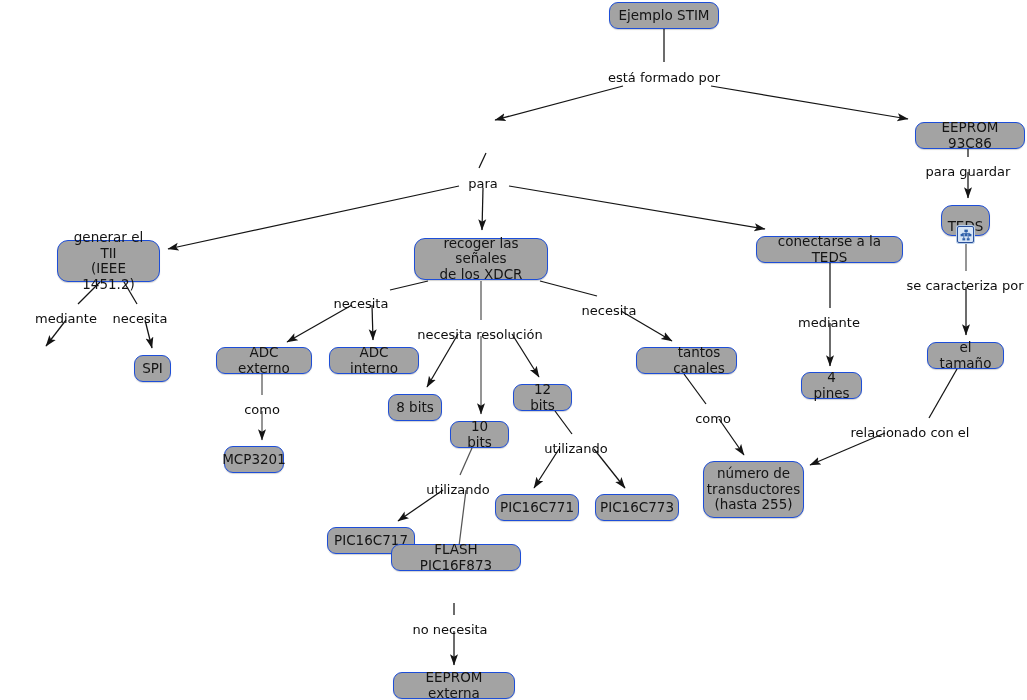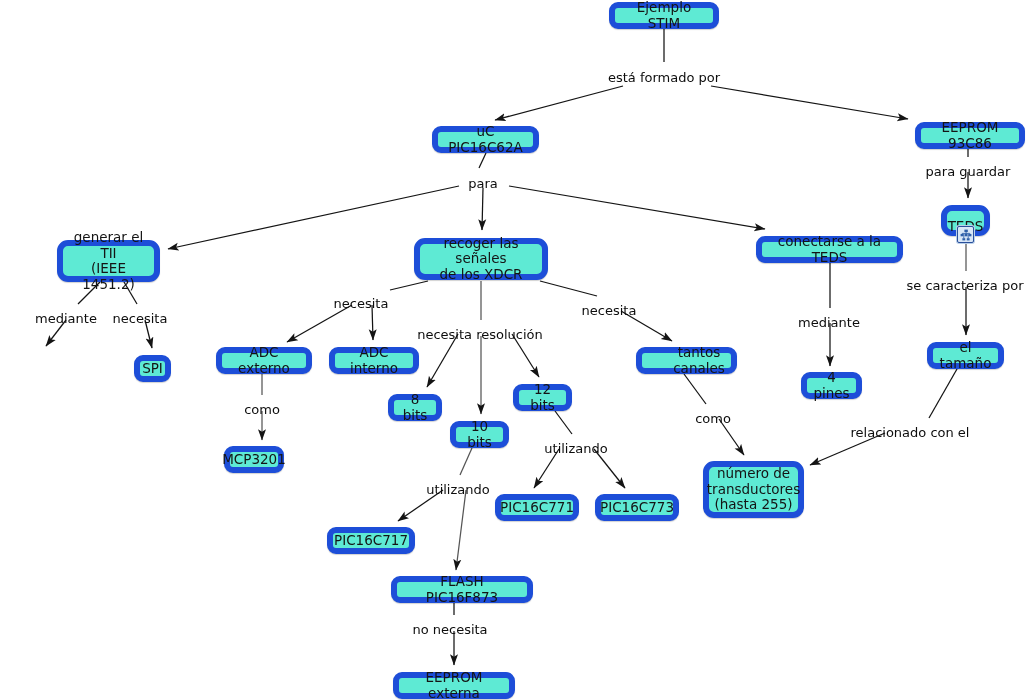--- a/index.html
+++ b/index.html
@@ -22,22 +22,22 @@
     position: absolute;
     left: 0;
     top: 0;
     width: 1027px;
     height: 700px;
     pointer-events: none;
   }
   .node {
     position: absolute;
     box-sizing: border-box;
-    background: #5eead4;
-    border: 6px solid #1d4ed8;
+    background: #a3a3a3;
+    border: 1px solid #1d4ed8;
     border-radius: 9px;
     color: #141414;
     font-size: 13.5px;
     line-height: 15.5px;
     text-align: center;
     display: flex;
     align-items: center;
     justify-content: center;
     white-space: pre-line;
     padding: 2px 7px;
@@ -141,21 +141,20 @@
       <path d="M957,369 L929,418"></path>
       <path d="M885,433 L810,465" marker-end="url(#arrow)"></path>
 
       <path d="M454,603 L454,615"></path>
       <path d="M454,631 L454,665" marker-end="url(#arrow)"></path>
     </g>
   </svg>
 
   <div class="node" style="left:609px;top:2px;width:110px;height:27px;">Ejemplo STIM</div>
 
-  <div class="node" style="left:432px;top:126px;width:107px;height:27px;">uC PIC16C62A</div>
 
   <div class="node" style="left:915px;top:122px;width:110px;height:27px;">EEPROM 93C86</div>
 
   <div class="node tall" style="left:941px;top:205px;width:49px;height:31px;align-items:center;padding-top:14px;">
     <span>TEDS</span>
   </div>
   <div class="cmap-badge" style="left:957px;top:226px;">
     <svg width="12" height="12" viewBox="0 0 12 12" aria-hidden="true">
       <rect x="4.4" y="0.6" width="3.4" height="2.4" fill="#2f5fa8"></rect>
       <rect x="0.6" y="5.0" width="3.2" height="2.3" fill="#2f5fa8"></rect>
@@ -199,21 +198,21 @@
   <div class="node" style="left:327px;top:527px;width:88px;height:27px;">PIC16C717</div>
 
   <div class="node" style="left:495px;top:494px;width:84px;height:27px;">PIC16C771</div>
 
   <div class="node" style="left:595px;top:494px;width:84px;height:27px;">PIC16C773</div>
 
   <div class="node tall" style="left:703px;top:461px;width:101px;height:57px;">número de
 transductores
 (hasta 255)</div>
 
-  <div class="node" style="left:391px;top:576px;width:142px;height:27px;">FLASH PIC16F873</div>
+  <div class="node" style="left:391px;top:544px;width:130px;height:27px;">FLASH PIC16F873</div>
 
   <div class="node" style="left:393px;top:672px;width:122px;height:27px;">EEPROM externa</div>
 
   <div class="linklabel" style="left:664px;top:70px;">está formado por</div>
 
   <div class="linklabel" style="left:483px;top:176px;">para</div>
 
   <div class="linklabel" style="left:968px;top:164px;">para guardar</div>
 
   <div class="linklabel" style="left:965px;top:278px;">se caracteriza por</div>

